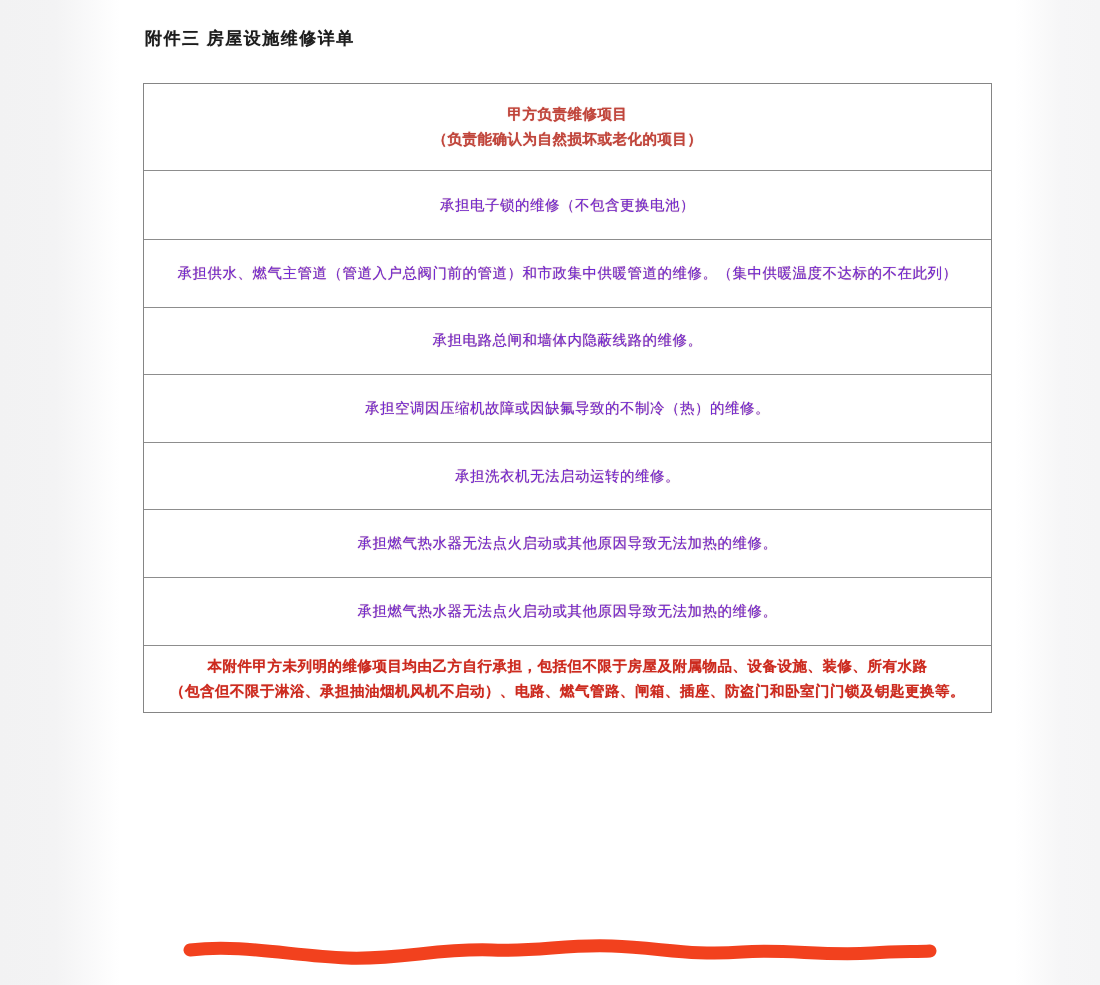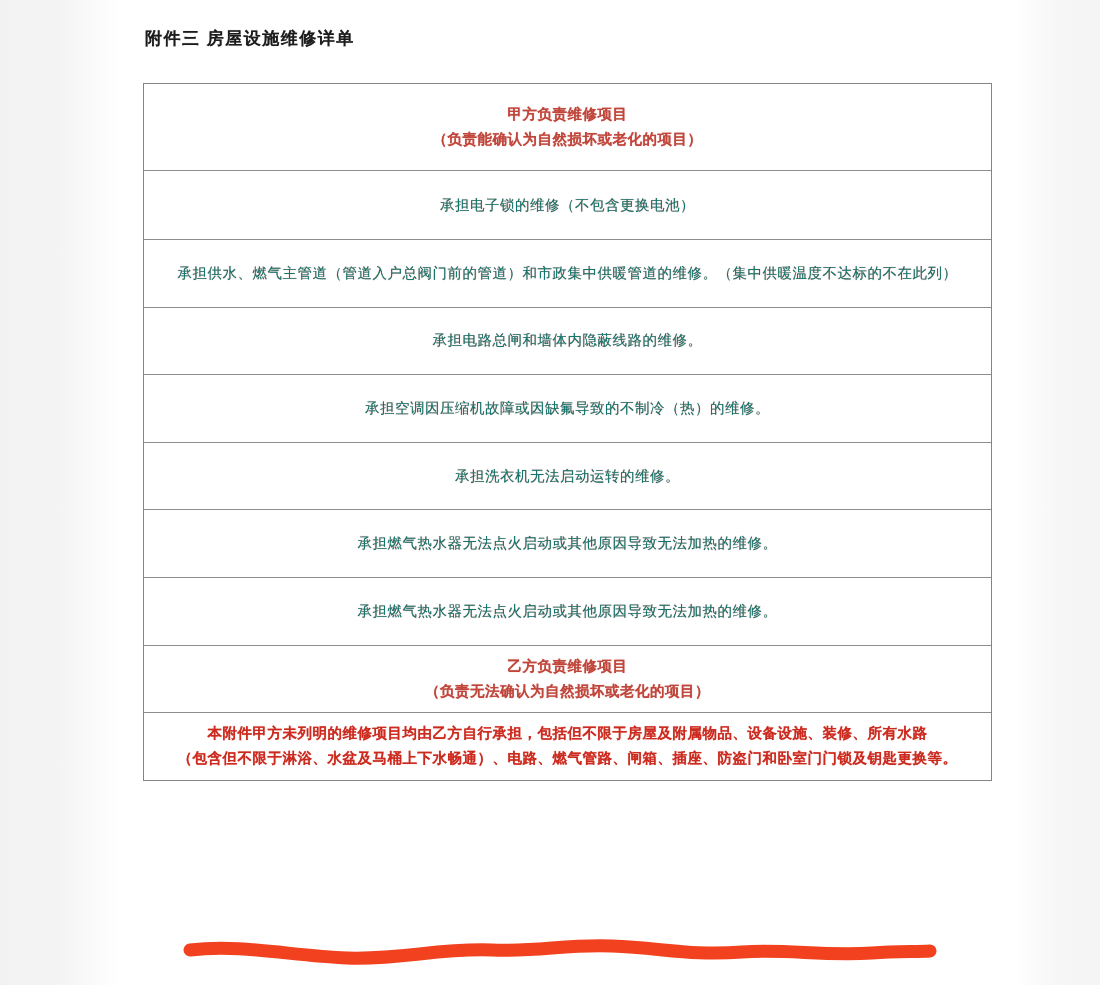--- a/index.html
+++ b/index.html
@@ -39,21 +39,21 @@
   .trow:nth-child(1)  { height: 86px; }
   .trow:nth-child(2)  { height: 69px; }
   .trow:nth-child(11) { height: 84px; }
   .trow:nth-child(12) { height: 71px; font-style: italic; }
 
   .trow .line {
     display: block;
     font-size: 14.5px;
     line-height: 25px;
     letter-spacing: 0.5px;
-    color: #0f766e;
+    color: #6d28d9;
     text-shadow: 0 0 0.9px rgba(181,84,76,0.75);
   }
   .trow.section-header .line {
     font-weight: bold;
     color: #c0453b;
     text-shadow: 0 0 0.9px rgba(192,69,59,0.7);
   }
   .trow.footer-note .line {
     font-weight: bold;
     color: #cc2a1e;
@@ -105,28 +105,24 @@
 
 
     <div class="trow item">
       <span class="line">承担燃气热水器无法点火启动或其他原因导致无法加热的维修。</span>
     </div>
 
     <div class="trow item">
       <span class="line">承担燃气热水器无法点火启动或其他原因导致无法加热的维修。</span>
     </div>
 
-    <div class="trow section-header">
-      <span class="line">乙方负责维修项目</span>
-      <span class="line">（负责无法确认为自然损坏或老化的项目）</span>
-    </div>
 
     <div class="trow footer-note">
       <span class="line">本附件甲方未列明的维修项目均由乙方自行承担，包括但不限于房屋及附属物品、设备设施、装修、所有水路</span>
-      <span class="line">（包含但不限于淋浴、水盆及马桶上下水畅通）、电路、燃气管路、闸箱、插座、防盗门和卧室门门锁及钥匙更换等。</span>
+      <span class="line">（包含但不限于淋浴、承担抽油烟机风机不启动）、电路、燃气管路、闸箱、插座、防盗门和卧室门门锁及钥匙更换等。</span>
     </div>
 
   </div>
 
   <svg class="marker-underline" viewBox="0 0 756 34" xmlns="http://www.w3.org/2000/svg">
     <path d="M 8 14
              C 60 8, 110 20, 165 22
              C 220 24, 255 12, 310 14
              C 355 16, 385 8, 430 10
              C 480 12, 510 20, 560 16

